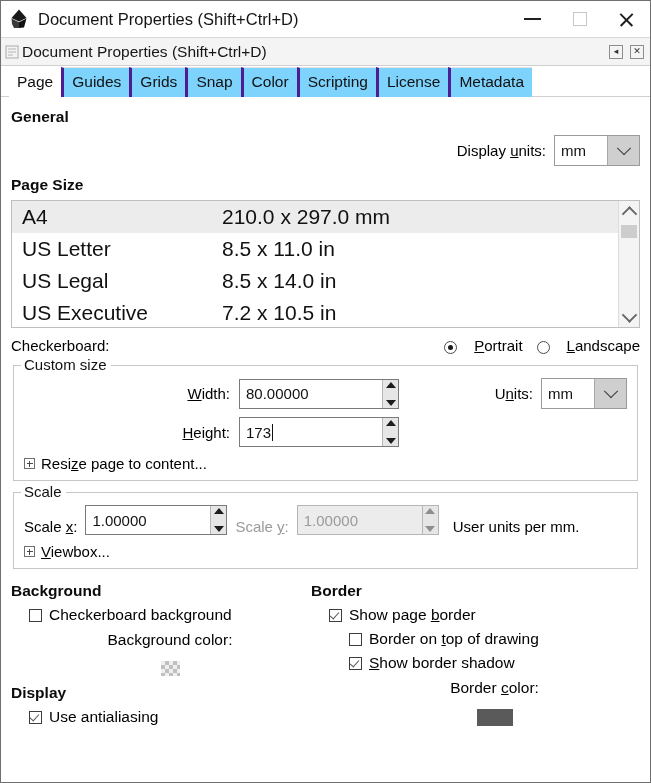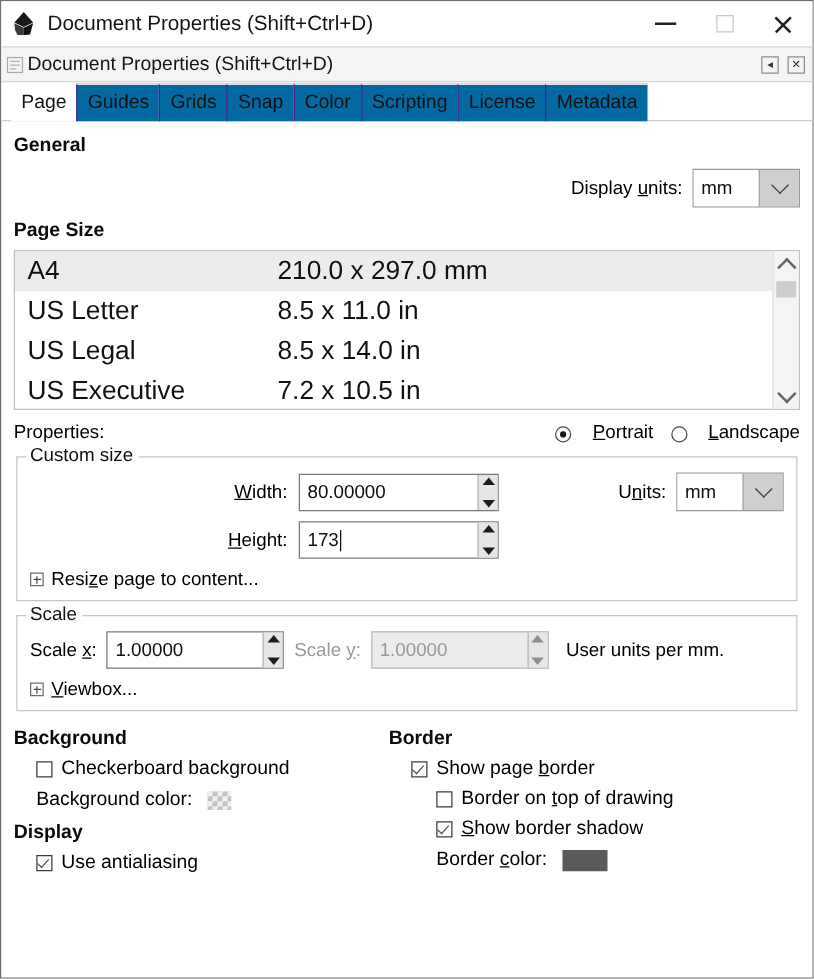--- a/index.html
+++ b/index.html
@@ -150,22 +150,22 @@
     left: 0; right: 0; bottom: 0;
     height: 1px;
     background: #cfcfcf;
   }
   .tab {
     position: relative;
     z-index: 2;
     padding: 4px 8px 5px 8px;
     font-size: 15.5px;
     color: #111;
-    background: #0369a1;
-    border-left: 1px solid #4c1d95;
+    background: #7dd3fc;
+    border-left: 3px solid #4c1d95;
     border-top: 1px solid #e4e4e4;
     box-sizing: border-box;
     white-space: nowrap;
     line-height: 20px;
   }
   .tab:first-child { border-left: none; }
   .tab.active {
     background: #ffffff;
     border-top: none;
     border-left: none;
@@ -434,21 +434,21 @@
     flex: 0 0 auto;
   }
   .exp-box::before, .exp-box::after {
     content: "";
     position: absolute;
     background: #4a4a4a;
   }
   .exp-box::before { left: 1.5px; right: 1.5px; top: 4px; height: 1px; }
   .exp-box::after  { top: 1.5px; bottom: 1.5px; left: 4px; width: 1px; }
 
-  .scale-row { display: flex; align-items: center; gap: 8px; }
+  .scale-row { display: flex; align-items: flex-end; gap: 8px; }
   .scale-lbl { font-size: 15px; white-space: nowrap; }
   .scale-lbl.dim { color: #9a9a9a; }
   .scale-suffix { font-size: 15px; margin-left: 6px; white-space: nowrap; }
 
   
   .bottom {
     display: flex;
     margin-top: 10px;
   }
   .col-left { width: 300px; flex: 0 0 auto; }
@@ -480,20 +480,21 @@
     border-bottom: 1.3px solid #555;
     transform: rotate(42deg);
   }
   .colorlabel-row {
     display: flex;
     align-items: center;
     gap: 12px;
     font-size: 15.5px;
     margin-top: 7px;
     padding-left: 18px;
+    flex-direction: column;
   }
   .colorlabel-row.ind2 { padding-left: 38px; }
   .swatch {
     width: 26px; height: 15px;
     border: 0;
     flex: 0 0 auto;
   }
   .swatch.checker {
     background-image:
       linear-gradient(45deg, #c0c0c0 25%, transparent 25%, transparent 75%, #c0c0c0 75%),
@@ -595,21 +596,21 @@
             <div class="sb-chev up"></div>
           </div>
         <div class="sb-thumb"></div>
         <div class="sb-arrow dn">
             <div class="sb-chev dn"></div>
           </div>
       </div>
     </div>
 
     <div class="orient-row">
-      <span class="orient-label">Properties:</span>
+      <span class="orient-label">Checkerboard:</span>
       <div class="orient-opts">
         <label class="radio-item">
           <span class="radio on"></span>
           <span><span class="u">P</span>ortrait</span>
         </label>
         <label class="radio-item">
           <span class="radio"></span>
           <span><span class="u">L</span>andscape</span>
         </label>
       </div>

